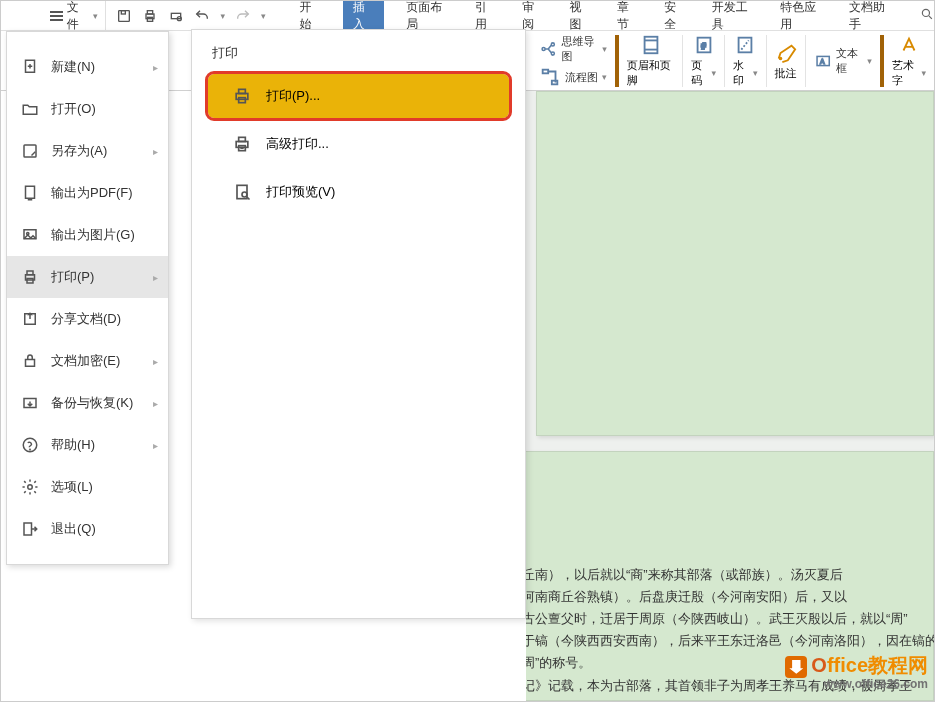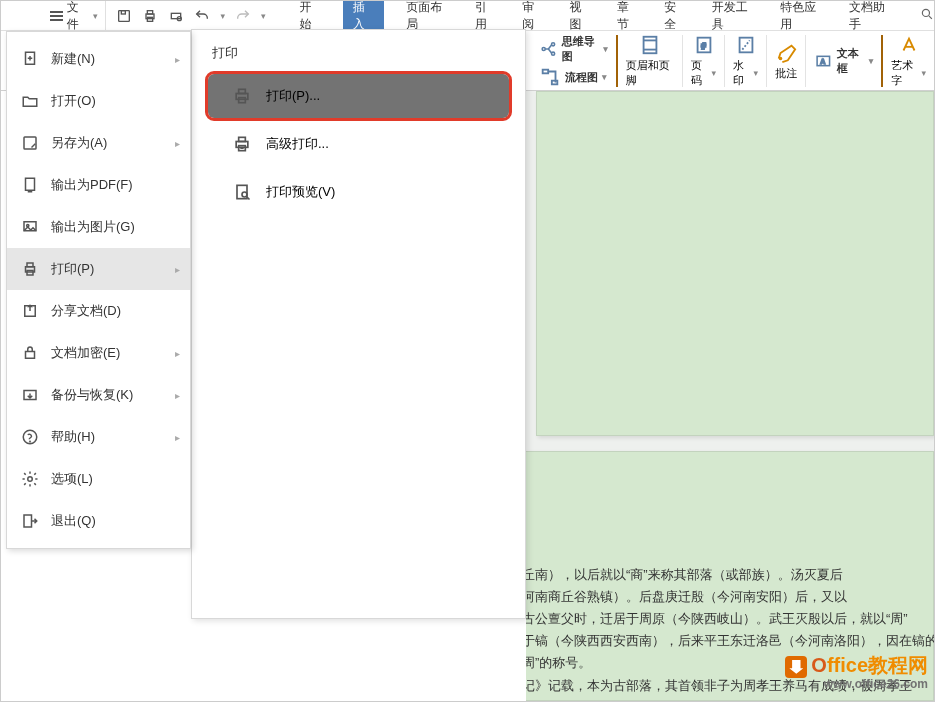--- a/index.html
+++ b/index.html
@@ -13,39 +13,39 @@
   .chev { font-size: 9px; color: #888; }
   .qa { display: flex; align-items: center; gap: 10px; padding: 0 10px; height: 100%; border-left: 1px solid #e0e0e0; }
   .qa .ic { width: 16px; height: 16px; color: #555; display: inline-flex; align-items: center; justify-content: center; }
   .menutabs { display: flex; align-items: center; gap: 18px; padding-left: 20px; height: 100%; }
   .menutabs .mt { color: #333; padding: 2px 4px; border-radius: 4px; }
   .menutabs .mt.active { background: #4a7ebb; color: #fff; padding: 2px 10px; }
   .menutabs .srch { margin-left: 6px; color: #666; }
 
   
   .ribbon { display: flex; align-items: flex-start; height: 60px; border-bottom: 1px solid #d0d0d0; padding: 4px 0 0 530px; font-size: 11px; }
-  .rgroup { display: flex; flex-direction: column; gap: 2px; padding: 0 8px; border-right: 2px solid #a16207; height: 52px; justify-content: center; font-weight: bold; }
+  .rgroup { display: flex; flex-direction: column; gap: 2px; padding: 0 8px; border-right: 4px solid #a16207; height: 52px; justify-content: center; }
   .rgroup.row { flex-direction: row; align-items: center; gap: 8px; }
   .ritem { display: flex; align-items: center; gap: 4px; color: #333; }
   .ritem .ic, .rvert .ic { width: 22px; height: 22px; color: #5b7fa6; display:inline-flex; align-items:center; justify-content:center; }
   .rvert { display: flex; flex-direction: column; align-items: center; gap: 2px; padding: 0 8px; border-right: 1px solid #e3e3e3; height: 52px; justify-content: center; }
   .rvert .lbl { display: flex; align-items: center; gap: 2px; }
 
   
-  .fmenu { position: absolute; top: 30px; left: 5px; width: 185px; background: #fff; border: 1px solid #d8d8d8; box-shadow: 2px 2px 6px rgba(0,0,0,.15); padding: 6px 0; z-index: 20; }
+  .fmenu { position: absolute; top: 30px; left: 5px; width: 163px; background: #fff; border: 1px solid #d8d8d8; box-shadow: 2px 2px 6px rgba(0,0,0,.15); padding: 14px 0; z-index: 20; }
   .fitem { display: flex; align-items: center; gap: 12px; padding: 12px 14px; font-size: 13px; color: #333; position: relative; }
   .fitem.selected { background: #e6e6e6; }
   .fitem .ic { width: 18px; height: 18px; color: #555; display:inline-flex; align-items:center; justify-content:center; }
   .fitem .arr { position: absolute; right: 10px; font-size: 10px; color: #aaa; }
 
   
   .subpanel { position: absolute; top: 28px; left: 190px; width: 335px; height: 590px; background: #fff; border: 1px solid #d8d8d8; box-shadow: 2px 2px 6px rgba(0,0,0,.12); z-index: 19; padding: 14px 6px; font-size: 13px; }
   .subpanel .title { padding: 0 10px 8px 14px; color: #333; }
   .sitem { display: flex; align-items: center; gap: 14px; padding: 12px 16px 12px 24px; border-radius: 4px; margin: 4px 10px; }
-  .sitem.hover { background: #737373; }
+  .sitem.hover { background: #eab308; }
   .sitem.hl { outline: 3px solid #e13b2a; border-radius: 6px; }
   .sitem .ic { width: 20px; height: 20px; color: #555; display:inline-flex; align-items:center; justify-content:center; }
 
   
   .docarea { position: absolute; top: 90px; left: 525px; right: 0; bottom: 0; background: #f7f7f7 linear-gradient(#eef0ee,#eef0ee); overflow: hidden; }
   .page { position: absolute; background: #d5e8cf; border: 1px solid #c3d3be; box-shadow: 2px 2px 4px rgba(0,0,0,.1); }
   .page.p1 { top: 0; left: 10px; right: 0; height: 345px; }
   .page.p2 { top: 360px; left: -80px; right: 0; bottom: 0; font-size: 13px; line-height: 1.7; padding: 90px 10px 10px 10px; color: #333; }
   .page.p2 .ln { white-space: nowrap; }
 

